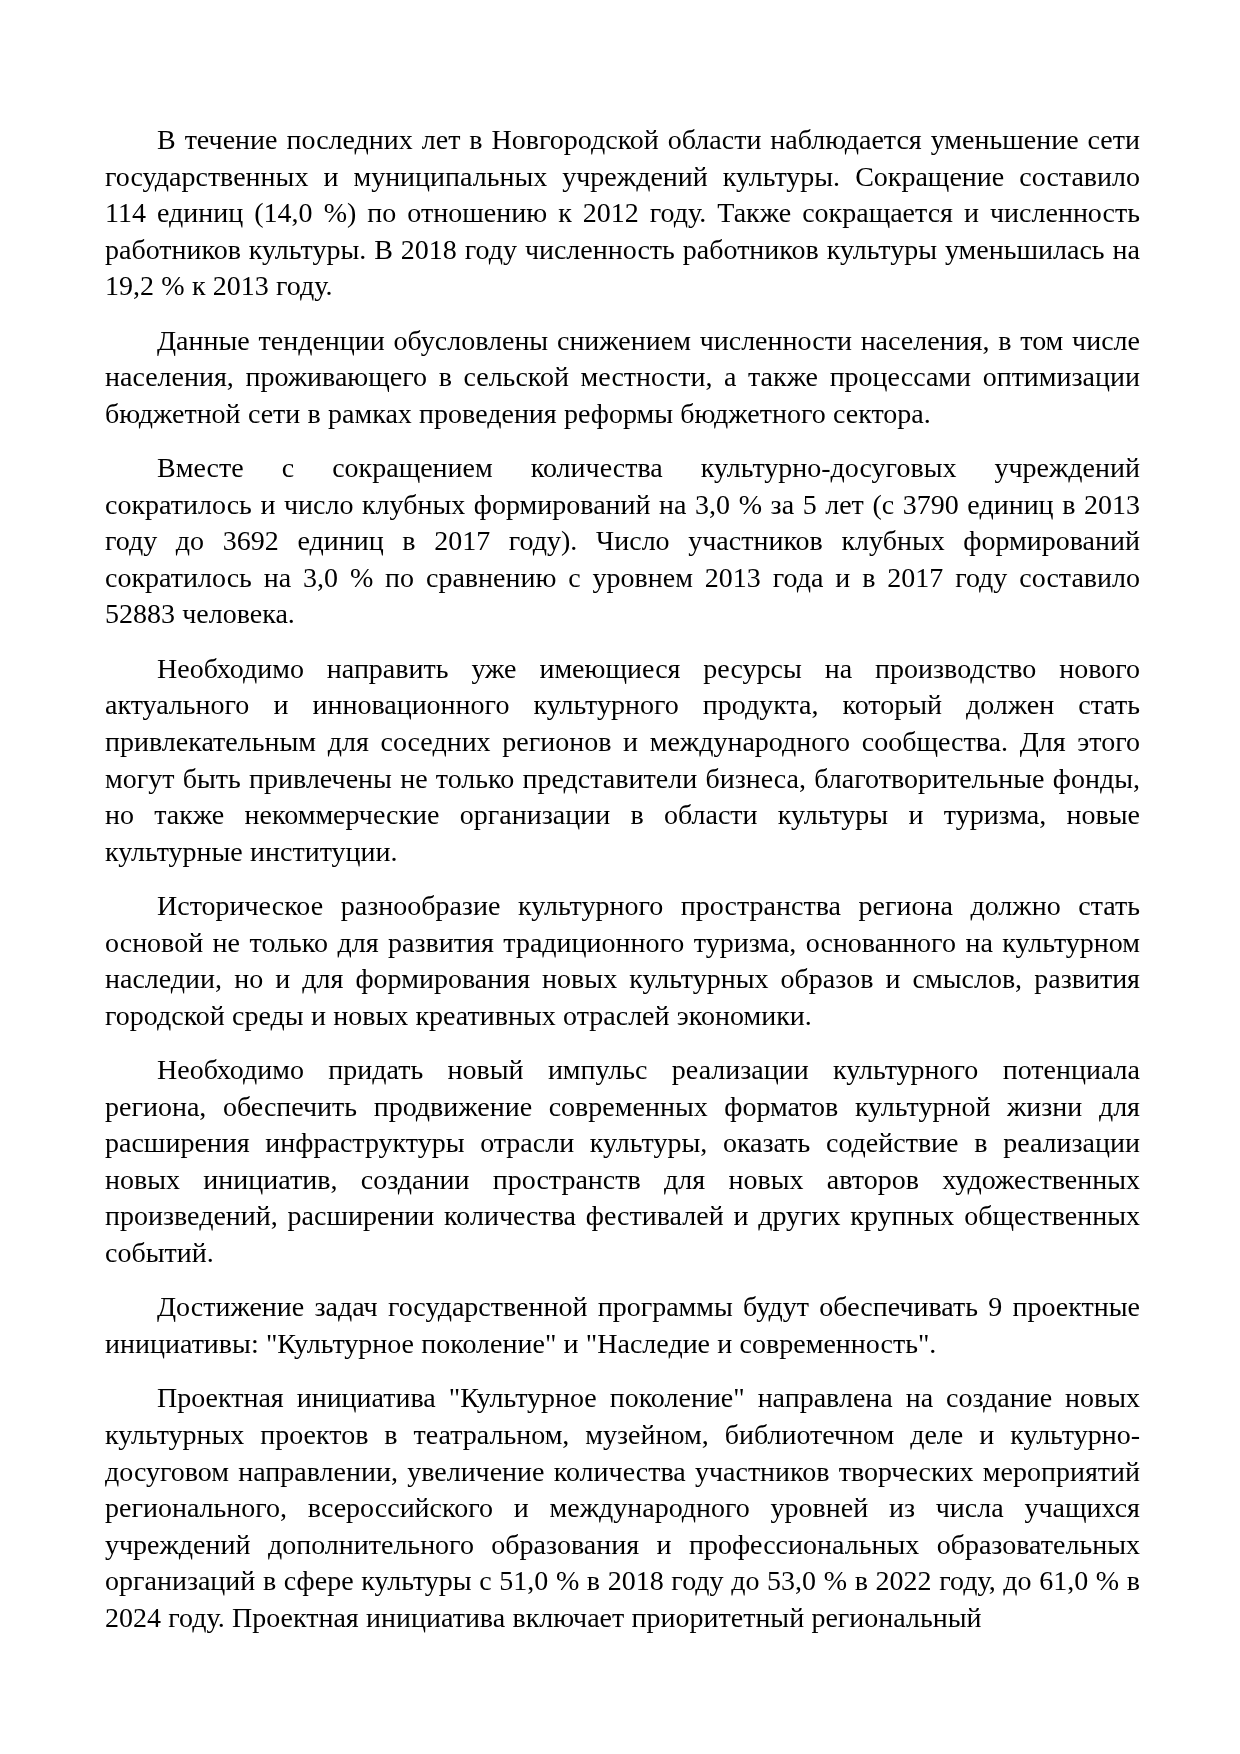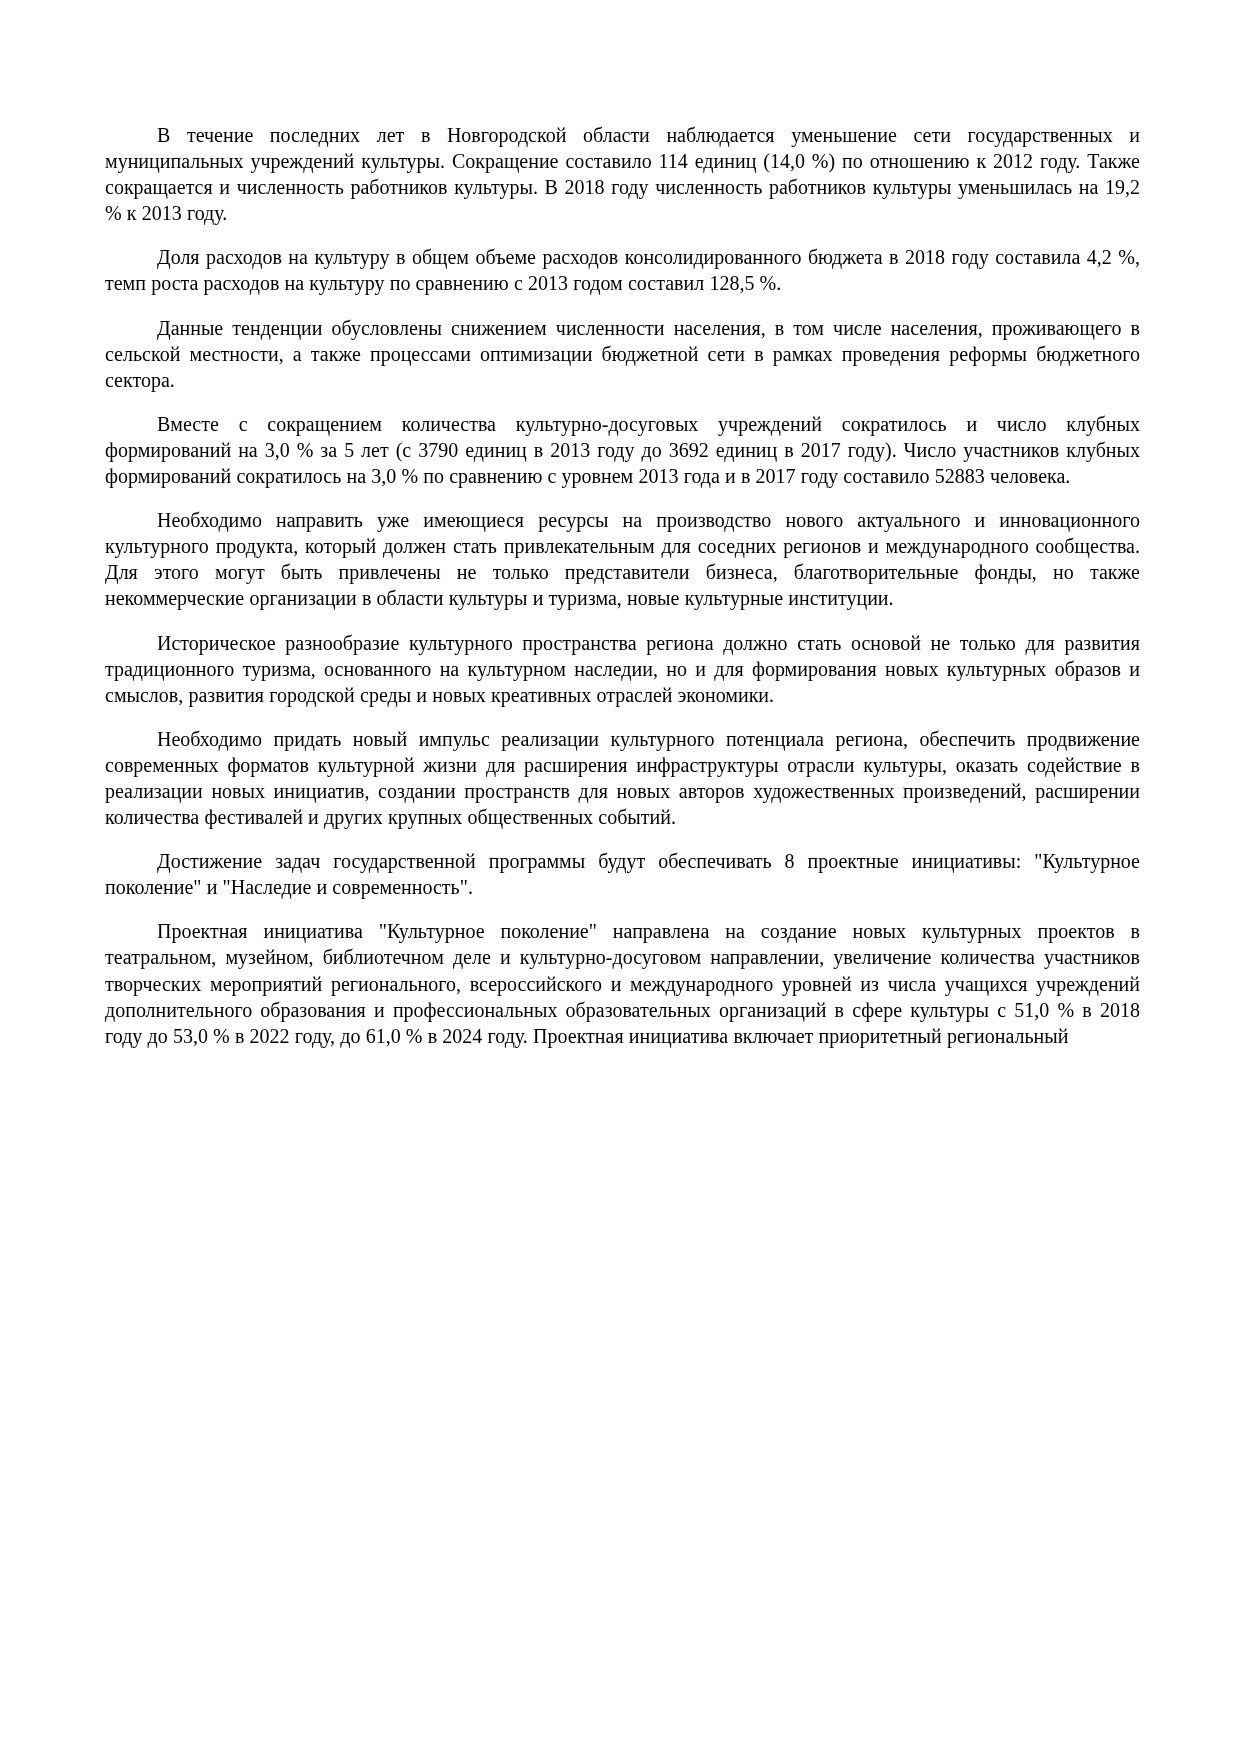--- a/index.html
+++ b/index.html
@@ -16,21 +16,21 @@
     margin: 0 auto;
     overflow: hidden;
     box-sizing: border-box;
   }
   .doc-body {
     position: absolute;
     left: 105px;
     top: 122px;
     width: 1035px;
     font-family: "Liberation Serif", "DejaVu Serif", serif;
-    font-size: 20px;
+    font-size: 28px;
     line-height: 1.305;
     color: #000000;
     text-align: justify;
     text-justify: inter-word;
     -webkit-hyphens: none;
     hyphens: none;
   }
   p.para {
     margin: 0 0 18px 0;
     text-indent: 52px;
@@ -45,22 +45,21 @@
     -webkit-font-smoothing: antialiased;
     word-spacing: 0.01em;
   }
 </style>
 </head>
 <body>
 
 <div class="page">
   <div class="doc-body">
     <p class="para">В течение последних лет в Новгородской области наблюдается уменьшение сети государственных и муниципальных учреждений культуры. Сокращение составило 114 единиц (14,0 %) по отношению к 2012 году. Также сокращается и численность работников культуры. В 2018 году численность работников культуры уменьшилась на 19,2 % к 2013 году.</p>
-    <p class="para">Доля расходов на культуру в общем объеме расходов консолидированного бюджета в 2018 году составила 4,2 %, темп роста расходов на культуру по сравнению с 2013 годом составил 128,5 %.</p>
     <p class="para">Данные тенденции обусловлены снижением численности населения, в том числе населения, проживающего в сельской местности, а также процессами оптимизации бюджетной сети в рамках проведения реформы бюджетного сектора.</p>
     <p class="para">Вместе с сокращением количества культурно-досуговых учреждений сократилось и число клубных формирований на 3,0 % за 5 лет (с 3790 единиц в 2013 году до 3692 единиц в 2017 году). Число участников клубных формирований сократилось на 3,0 % по сравнению с уровнем 2013 года и в 2017 году составило 52883 человека.</p>
     <p class="para">Необходимо направить уже имеющиеся ресурсы на производство нового актуального и инновационного культурного продукта, который должен стать привлекательным для соседних регионов и международного сообщества. Для этого могут быть привлечены не только представители бизнеса, благотворительные фонды, но также некоммерческие организации в области культуры и туризма, новые культурные институции.</p>
     <p class="para">Историческое разнообразие культурного пространства региона должно стать основой не только для развития традиционного туризма, основанного на культурном наследии, но и для формирования новых культурных образов и смыслов, развития городской среды и новых креативных отраслей экономики.</p>
     <p class="para">Необходимо придать новый импульс реализации культурного потенциала региона, обеспечить продвижение современных форматов культурной жизни для расширения инфраструктуры отрасли культуры, оказать содействие в реализации новых инициатив, создании пространств для новых авторов художественных произведений, расширении количества фестивалей и других крупных общественных событий.</p>
-    <p class="para">Достижение задач государственной программы будут обеспечивать 8 проектные инициативы: "Культурное поколение" и "Наследие и современность".</p>
+    <p class="para">Достижение задач государственной программы будут обеспечивать 9 проектные инициативы: "Культурное поколение" и "Наследие и современность".</p>
     <p class="para">Проектная инициатива "Культурное поколение" направлена на создание новых культурных проектов в театральном, музейном, библиотечном деле и культурно-досуговом направлении, увеличение количества участников творческих мероприятий регионального, всероссийского и международного уровней из числа учащихся учреждений дополнительного образования и профессиональных образовательных организаций в сфере культуры с 51,0 % в 2018 году до 53,0 % в 2022 году, до 61,0 % в 2024 году. Проектная инициатива включает приоритетный региональный</p>
   </div>
 </div>
 
 </body></html>

